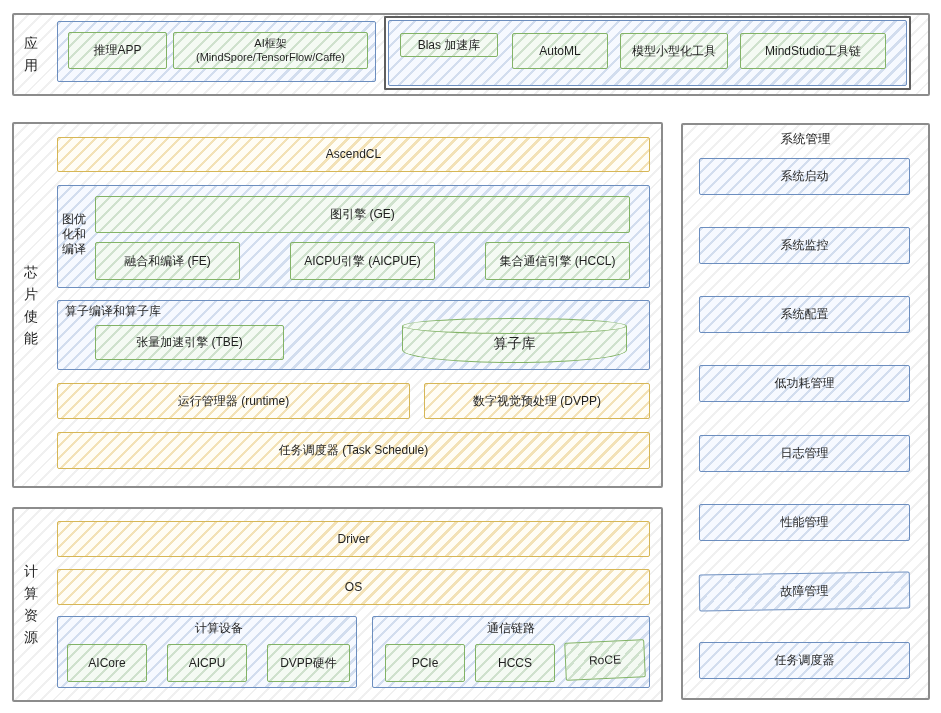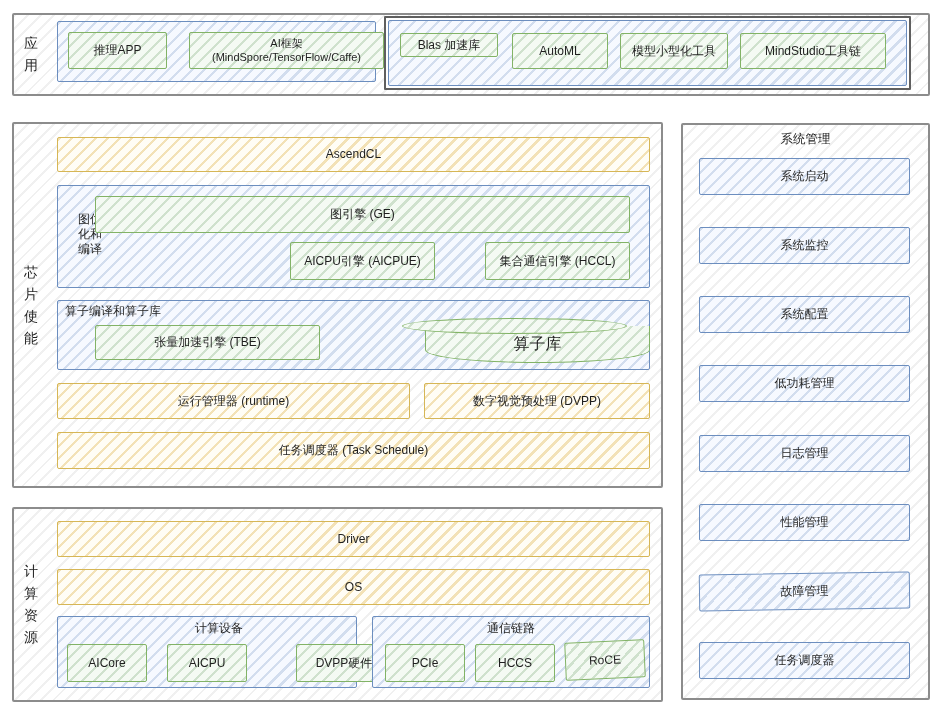--- a/index.html
+++ b/index.html
@@ -24,35 +24,34 @@
     border:1px solid #82b366;border-radius:2px;
   }
   .h-yellow{
     background:repeating-linear-gradient(135deg, rgba(226,188,96,0.42) 0 2.5px, rgba(0,0,0,0) 2.5px 8.5px), #fffdf5;
     border:1px solid #d6b656;border-radius:2px;
   }
   .box{
     display:flex;align-items:center;justify-content:center;
     text-align:center;font-size:12px;line-height:1.25;
   }
-  .pre{white-space:pre-line;margin-left:16px;}
+  .pre{white-space:pre-line;}
   .vlabel{
     width:20px;font-size:14px;font-weight:normal;line-height:22px;
     word-break:break-all;text-align:center;
   }
   .grouplabel{font-size:12px;line-height:15px;}
   .small{font-size:11px;}
   
   .cyl-top{border-radius:50%;z-index:3;}
   .cyl-body{
     border-top:none;
     border-radius:0 0 112px 112px / 0 0 13px 13px;
     z-index:2;display:flex;align-items:center;justify-content:center;
-    font-size:16px;
-    margin-left:23px;
+    font-size:14px;
   }
 </style>
 </head>
 <body>
 
 <div id="canvas">
 
   <div class="abs h-gray" style="left:12px;top:13px;width:918px;height:83px;"></div>
   <div class="abs vlabel" style="left:21px;top:32px;">应用</div>
 
@@ -72,44 +71,45 @@
   <div class="abs h-gray" style="left:12px;top:122px;width:651px;height:366px;"></div>
   <div class="abs vlabel" style="left:21px;top:261px;">芯片使能</div>
 
   <div class="abs h-yellow box" style="left:57px;top:137px;width:593px;height:35px;">AscendCL</div>
 
   <div class="abs h-blue" style="left:57px;top:185px;width:593px;height:103px;"></div>
   <div class="abs grouplabel pre" style="left:62px;top:212px;width:30px;">图优
 化和
 编译</div>
   <div class="abs h-green box" style="left:95px;top:196px;width:535px;height:37px;">图引擎 (GE)</div>
+  <div class="abs h-green box" style="left:95px;top:242px;width:145px;height:38px;">融合和编译 (FE)</div>
   <div class="abs h-green box" style="left:290px;top:242px;width:145px;height:38px;">AICPU引擎 (AICPUE)</div>
   <div class="abs h-green box" style="left:485px;top:242px;width:145px;height:38px;">集合通信引擎 (HCCL)</div>
 
   <div class="abs h-blue" style="left:57px;top:300px;width:593px;height:70px;"></div>
   <div class="abs grouplabel" style="left:65px;top:304px;">算子编译和算子库</div>
-  <div class="abs h-green box" style="left:95px;top:325px;width:225px;height:35px;">张量加速引擎 (TBE)</div>
+  <div class="abs h-green box" style="left:95px;top:325px;width:189px;height:35px;">张量加速引擎 (TBE)</div>
   <div class="abs h-green cyl-body" style="left:402px;top:326px;width:225px;height:37px;">算子库</div>
   <div class="abs h-green cyl-top" style="left:402px;top:318px;width:225px;height:16px;"></div>
 
   <div class="abs h-yellow box" style="left:57px;top:383px;width:353px;height:36px;">运行管理器 (runtime)</div>
   <div class="abs h-yellow box" style="left:424px;top:383px;width:226px;height:36px;">数字视觉预处理 (DVPP)</div>
   <div class="abs h-yellow box" style="left:57px;top:432px;width:593px;height:37px;">任务调度器 (Task Schedule)</div>
 
   <div class="abs h-gray" style="left:12px;top:507px;width:651px;height:195px;"></div>
   <div class="abs vlabel" style="left:21px;top:560px;">计算资源</div>
 
   <div class="abs h-yellow box" style="left:57px;top:521px;width:593px;height:36px;">Driver</div>
   <div class="abs h-yellow box" style="left:57px;top:569px;width:593px;height:36px;">OS</div>
 
   <div class="abs h-blue" style="left:57px;top:616px;width:300px;height:72px;"></div>
   <div class="abs grouplabel" style="left:57px;top:621px;width:300px;text-align:center;padding-left:24px;">计算设备</div>
   <div class="abs h-green box" style="left:67px;top:644px;width:80px;height:38px;">AICore</div>
   <div class="abs h-green box" style="left:167px;top:644px;width:80px;height:38px;">AICPU</div>
-  <div class="abs h-green box" style="left:267px;top:644px;width:96px;height:38px;margin-left:29px;">DVPP硬件</div>
+  <div class="abs h-green box" style="left:267px;top:644px;width:83px;height:38px;">DVPP硬件</div>
 
   <div class="abs h-blue" style="left:372px;top:616px;width:278px;height:72px;"></div>
   <div class="abs grouplabel" style="left:372px;top:621px;width:278px;text-align:center;">通信链路</div>
   <div class="abs h-green box" style="left:385px;top:644px;width:80px;height:38px;">PCIe</div>
   <div class="abs h-green box" style="left:475px;top:644px;width:80px;height:38px;">HCCS</div>
   <div class="abs h-green box" style="left:565px;top:641px;width:80px;height:38px;transform:rotate(-2.5deg);">RoCE</div>
 
   <div class="abs h-gray" style="left:681px;top:123px;width:249px;height:577px;"></div>
   <div class="abs grouplabel" style="left:681px;top:132px;width:249px;text-align:center;font-size:12.5px;">系统管理</div>
 

